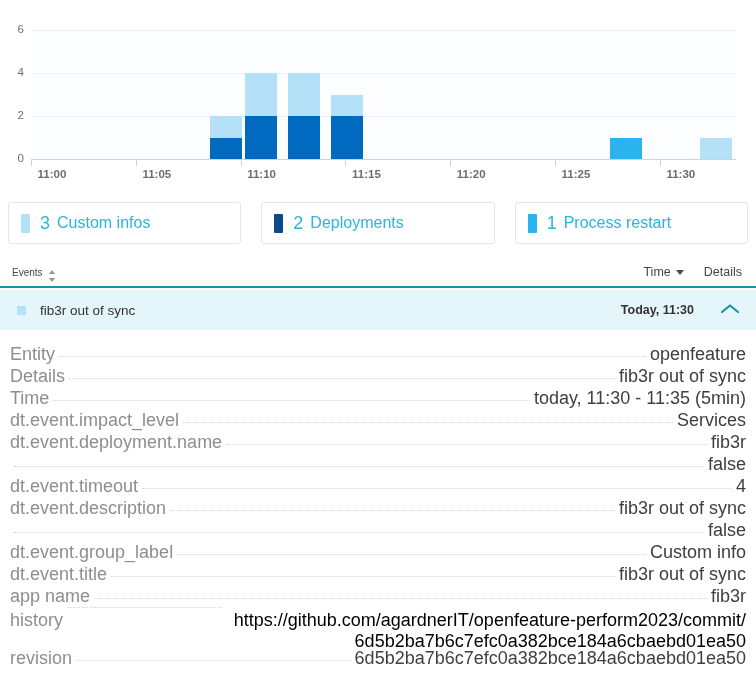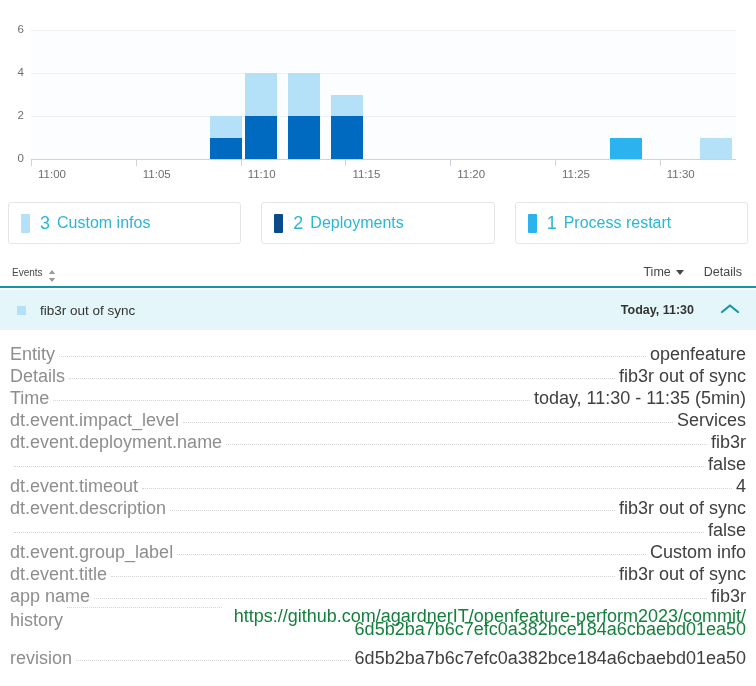--- a/index.html
+++ b/index.html
@@ -33,20 +33,21 @@
   .bar { position: absolute; bottom: 0; }
   .xtick-mark {
     position: absolute; top: 160px; width: 1px; height: 6px;
     background: #ccd2e0;
   }
   .xtick-label {
     position: absolute; top: 168px;
     font-size: 11.5px; color: #6e6e6e;
     transform: translateX(-50%);
     white-space: nowrap;
+    font-weight: bold;
   }
 
   
   #legend-row {
     position: absolute; top: 202px; left: 8px;
     width: 740px; height: 42px;
     display: flex; gap: 20px;
   }
   .legend-card {
     flex: 1 1 0;
@@ -126,23 +127,23 @@
     flex: 1 1 auto; margin: 0 4px;
     border-bottom: 1px dotted #d5d5d5;
     position: relative; top: -3px;
     min-width: 6px;
   }
   .detail-val {
     color: #404040; text-align: right; flex: 0 0 auto;
     white-space: nowrap;
   }
   .detail-val.link {
-    color: #15803d; white-space: normal;
+    color: #000000; white-space: normal;
     max-width: 520px; word-break: break-all;
-    line-height: 13px;
+    line-height: 21px;
   }
 </style>
 </head>
 <body>
 
 <div id="chart-section">
   <div id="plot-area">
       <div class="gridline" style="top: 86px;"></div>
       <div class="gridline" style="top: 43px;"></div>
       <div class="gridline" style="top: 0px;"></div>

